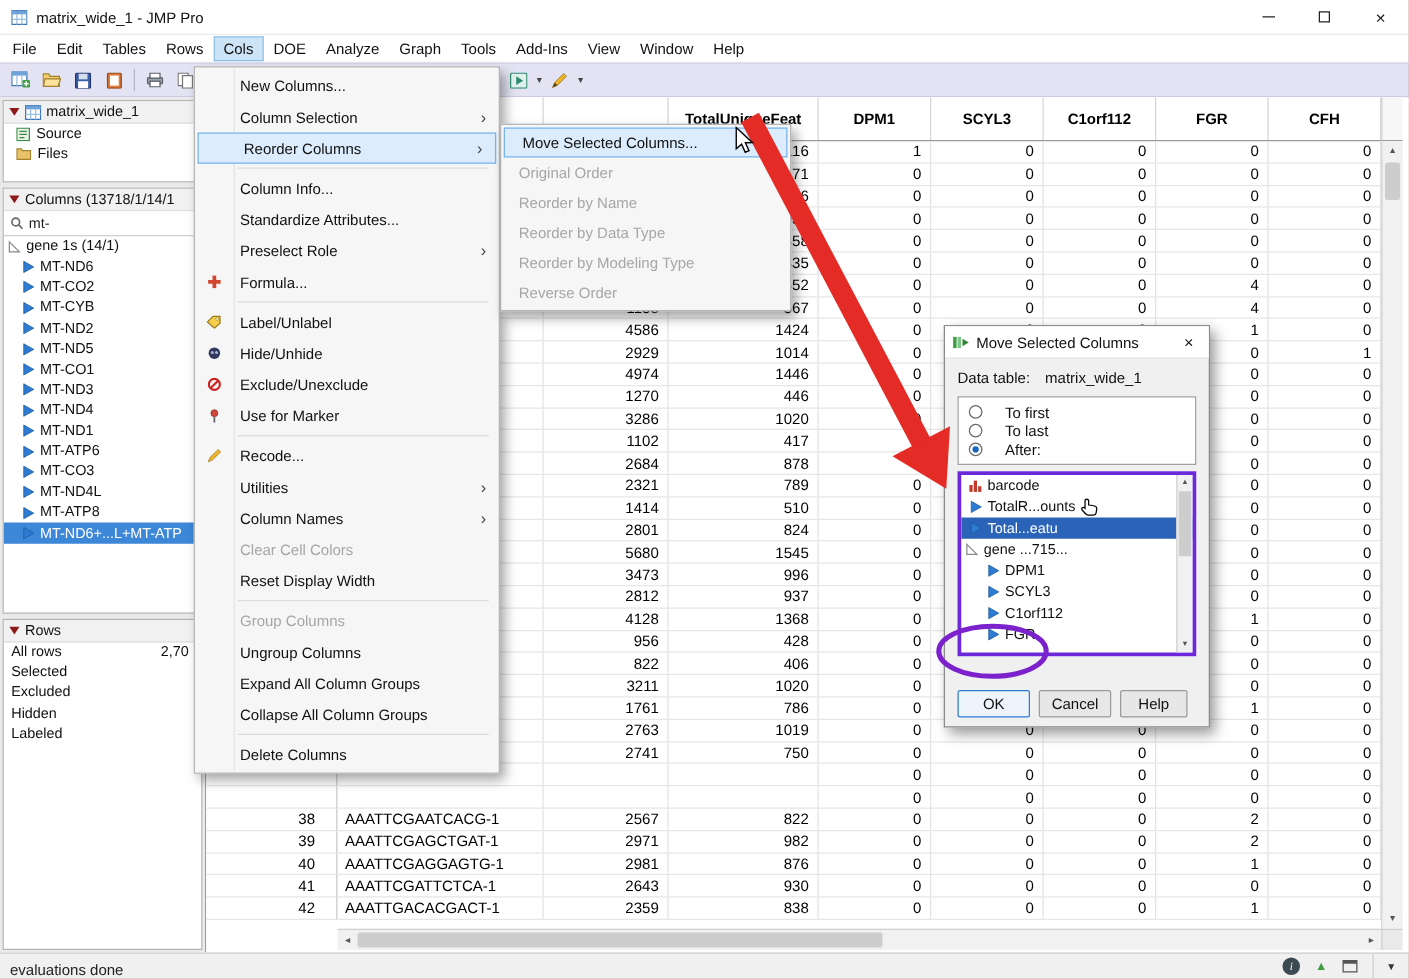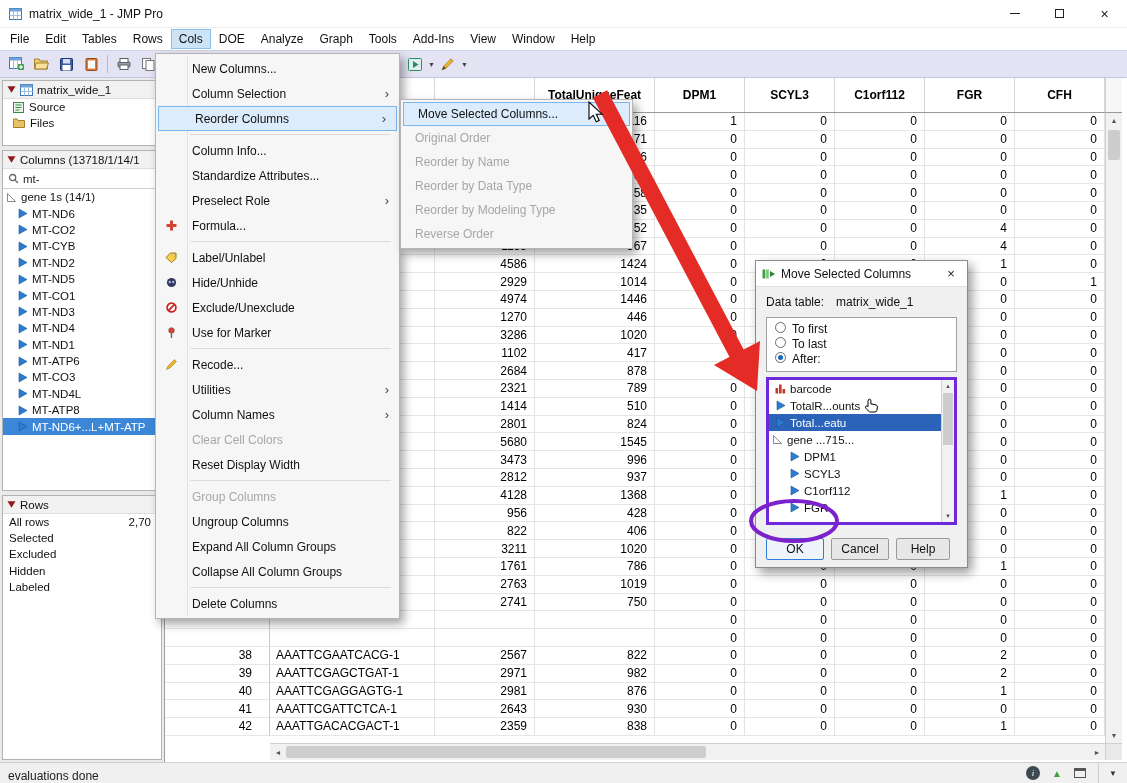--- a/index.html
+++ b/index.html
@@ -94,33 +94,33 @@
 
   
   #dialog{position:absolute;left:755px;top:260px;width:213px;background:#f0f0f0;border:1px solid #8b8b8b;box-shadow:4px 5px 10px rgba(0,0,0,0.4);z-index:60;box-sizing:border-box;padding-bottom:7px}
   #dlg-title{height:25px;background:#fff;display:flex;align-items:center;padding:0 6px;border-bottom:1px solid #e0e0e0}
   #dlg-title .t{font-size:12px;color:#111;margin-left:5px}
   #dlg-close{margin-left:auto;font-size:13px;color:#222;width:20px;text-align:center}
   .dlg-body{padding:6px 10px 0 10px}
   #dlg-datatable{display:flex;font-size:12px;color:#111;height:18px;align-items:center;margin-bottom:6px}
   #dlg-datatable .v{margin-left:12px}
   #radio-box{background:#fff;border:1px solid #a0a0a0;padding:4px 8px}
-  .radio-row{display:flex;gap:6px;height:15px;font-size:12px;color:#111}
+  .radio-row{display:flex;align-items:center;gap:18px;height:15px;font-size:12px;color:#111}
   .radio-dot{width:11px;height:11px;border:1px solid #6a6a6a;border-radius:50%;background:#fff;box-sizing:border-box;position:relative;flex:none}
   .radio-row.checked .radio-dot::after{content:"";position:absolute;left:2px;top:2px;width:5px;height:5px;border-radius:50%;background:#1766c0}
   #dlg-list{position:relative;background:#fff;border:3px solid #6d28d9;margin-top:5px;height:142px;overflow:hidden}
   .dl-item{display:flex;align-items:center;gap:4px;height:17px;padding-left:6px;padding-right:15px;font-size:11.5px;color:#111;white-space:nowrap;overflow:hidden}
   .dl-item.ind{padding-left:20px}
   .dl-item.grp{padding-left:3px}
   .dl-item.selected{background:#2a63b8;color:#fff}
   #dlg-sb{position:absolute;right:0;top:0;width:13px;height:100%;background:#f1f1f1;border-left:1px solid #d0d0d0;box-sizing:border-box}
   .dlg-sb-btn{position:absolute;width:100%;height:12px;display:flex;align-items:center;justify-content:center;font-size:6px;color:#555}
   #dlg-sb-up{top:0}#dlg-sb-down{bottom:0}
   #dlg-sb-thumb{position:absolute;left:1px;top:13px;width:10px;height:52px;background:#cdcdcd}
-  #dlg-buttons{display:flex;gap:7px;margin:13px 10px 0 10px}
+  #dlg-buttons{display:flex;gap:7px;margin:27px 10px 0 10px}
   .dlg-btn{height:22px;background:#e7e7e7;border:1px solid #9a9a9a;border-radius:2px;font-size:12px;color:#111;display:flex;align-items:center;justify-content:center;box-sizing:border-box}
   .dlg-btn.default{border:1px solid #2f7cd6;background:#edf4fc;width:58px}
   .dlg-btn.b1{width:58px}.dlg-btn.b2{width:54px}
 
   
   #annot{position:absolute;left:0;top:0;width:1127px;height:783px;z-index:100;pointer-events:none}
 </style>
 </head>
 <body>
 

